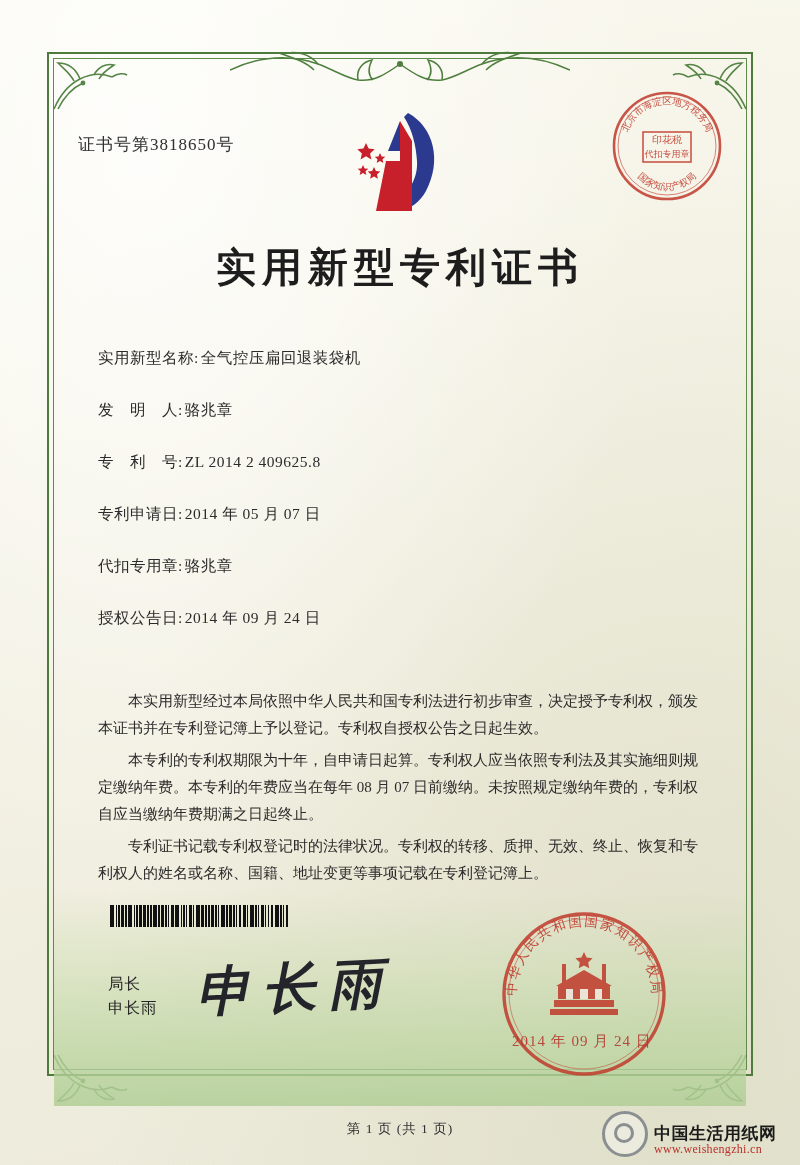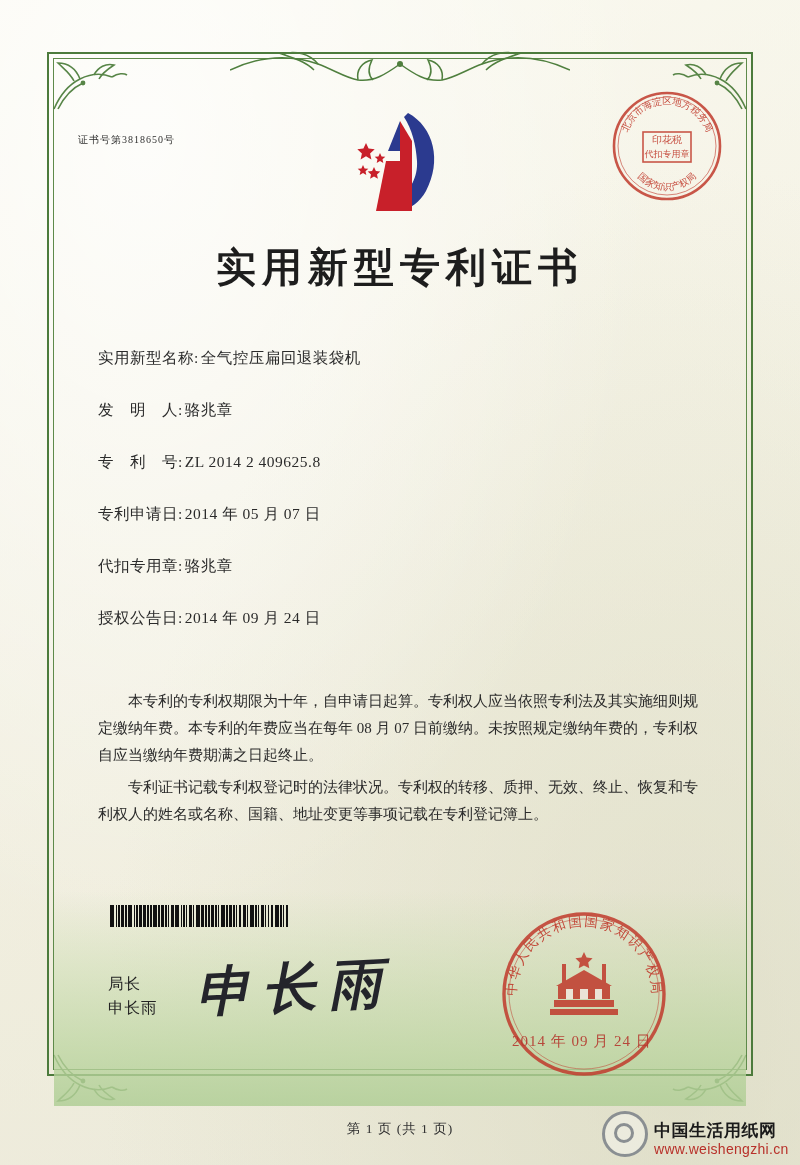--- a/index.html
+++ b/index.html
@@ -81,21 +81,21 @@
     height: 215px;
     background: linear-gradient(to bottom, rgba(205,222,178,0) 0%, rgba(199,219,172,0.45) 35%, rgba(186,212,158,0.75) 75%, rgba(176,206,150,0.85) 100%);
     pointer-events: none;
   }
 
   
   .cert-number {
     position: absolute;
     left: 78px;
     top: 133px;
-    font-size: 10px;
+    font-size: 17px;
     color: #2f2f2f;
     letter-spacing: 1px;
     white-space: nowrap;
   }
   
   .logo {
     position: absolute;
     left: 330px;
     top: 105px;
     width: 140px;
@@ -270,25 +270,25 @@
   }
   .wm-text { line-height: 1.15; }
   .wm-title {
     font-size: 17px;
     font-weight: bold;
     color: #1a1a1a;
     letter-spacing: 0.5px;
     white-space: nowrap;
   }
   .wm-url {
-    font-size: 14px;
+    font-size: 12px;
     color: #b8312a;
     letter-spacing: 0.3px;
     white-space: nowrap;
-    font-family: Liberation Sans, sans-serif;
+    font-family: Liberation Serif, serif;
   }
 </style>
 </head>
 <body>
 
 <div class="page">
 
   <div class="paper-tint"></div>
 
   <div class="border-outer"></div>
@@ -410,20 +410,21 @@
       <span class="field-label">代扣专用章:</span>
       <span class="field-value">骆兆章</span>
     </div>
     <div class="field-row">
       <span class="field-label">授权公告日:</span>
       <span class="field-value">2014 年 09 月 24 日</span>
     </div>
   </div>
 
   <div class="body-text">
+    <p>本实用新型经过本局依照中华人民共和国专利法进行初步审查，决定授予专利权，颁发本证书并在专利登记簿上予以登记。专利权自授权公告之日起生效。</p>
     <p>本专利的专利权期限为十年，自申请日起算。专利权人应当依照专利法及其实施细则规定缴纳年费。本专利的年费应当在每年 08 月 07 日前缴纳。未按照规定缴纳年费的，专利权自应当缴纳年费期满之日起终止。</p>
     <p>专利证书记载专利权登记时的法律状况。专利权的转移、质押、无效、终止、恢复和专利权人的姓名或名称、国籍、地址变更等事项记载在专利登记簿上。</p>
   </div>
 
   <div class="barcode" id="barcode">
       <i style="width: 4.5px;"></i>
       <i style="width: 1.5px;"></i>
       <i style="width: 1.5px;"></i>
       <i style="width: 3px;"></i>
       <i style="width: 1.5px;"></i>

